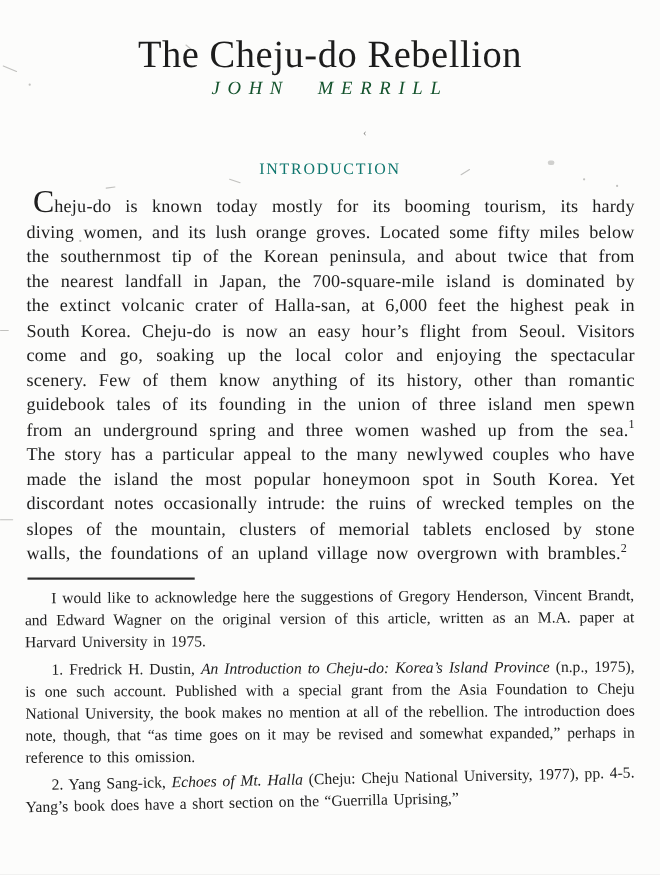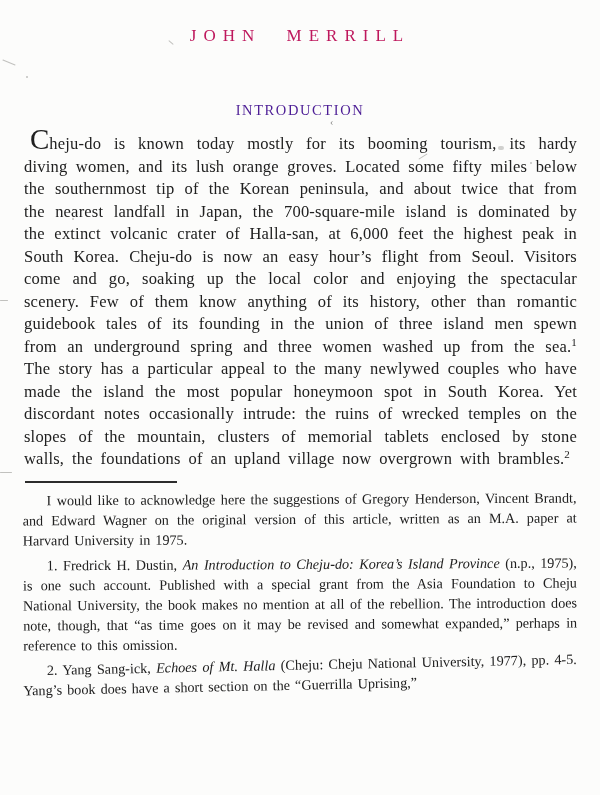--- a/index.html
+++ b/index.html
@@ -15,34 +15,34 @@
   .page-title{
     margin:0;
     padding-top:30px;
     font-size:35px;
     font-weight:400;
     text-align:center;
     letter-spacing:0.5px;
     color:#1c1c1c;
   }
   .author-name{
-    margin-top:26px;
     text-align:center;
     font-size:17px;
     letter-spacing:7px;
     word-spacing:14px;
-    color:#be185d;
+    color:#14532d;
+    font-style:italic;
   }
   .section-heading{
     margin-top:56px;
     text-align:center;
     font-size:14.5px;
     font-weight:400;
     letter-spacing:1.6px;
-    color:#4c1d95;
+    color:#0f766e;
   }
   .body-paragraph{
     margin:14px 23px 0 24px;
     font-size:16.5px;
     line-height:22.5px;
     text-align:justify;
     text-indent:6px;
     word-spacing:3.5px;
     letter-spacing:0.2px;
   }
@@ -100,20 +100,21 @@
     <div class="speck" style="left:498px;top:146px;width:6px;height:4px;border-radius:3px;opacity:0.4;"></div>
     <div class="speck dot" style="left:530px;top:162px;"></div>
     <div class="speck dot" style="left:560px;top:168px;"></div>
     <div class="speck dash" style="left:0px;top:300px;width:8px;"></div>
     <div class="speck dash" style="left:0px;top:472px;width:12px;"></div>
     <div class="speck dash" style="left:168px;top:42px;width:6px;transform:rotate(40deg);"></div>
     <div class="speck dot" style="left:72px;top:218px;"></div>
     <span class="mark-char" style="left:330px;top:116px;">‹</span>
   </div>
 
+  <h1 class="page-title">The Cheju-do Rebellion</h1>
 
   <div class="author-name">JOHN MERRILL</div>
 
   <div class="section-heading">INTRODUCTION</div>
 
   <p class="body-paragraph"><span class="lead-cap">C</span><span>heju-do is known today mostly for its booming tourism, its hardy diving women, and its lush orange groves. Located some fifty miles below the southernmost tip of the Korean peninsula, and about twice that from the nearest landfall in Japan, the 700-square-mile island is dominated by the extinct volcanic crater of Halla-san, at 6,000 feet the highest peak in South Korea. Cheju-do is now an easy hour’s flight from Seoul. Visitors come and go, soaking up the local color and enjoying the spectacular scenery. Few of them know anything of its history, other than romantic guidebook tales of its founding in the union of three island men spewn from an underground spring and three women washed up from the sea.</span><sup class="footnote-ref">1</sup><span> The story has a particular appeal to the many newlywed couples who have made the island the most popular honeymoon spot in South Korea. Yet discordant notes occasionally intrude: the ruins of wrecked temples on the slopes of the mountain, clusters of memorial tablets enclosed by stone walls, the foundations of an upland village now overgrown with brambles.</span><sup class="footnote-ref">2</sup></p>
 
   <hr class="footnote-rule">
 
   <div class="footnotes">

